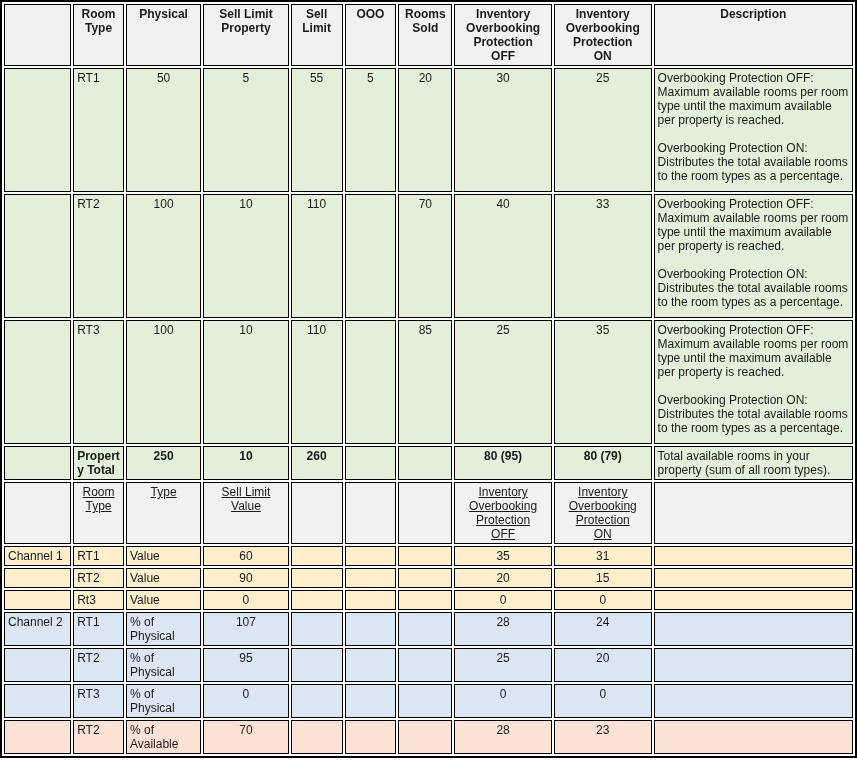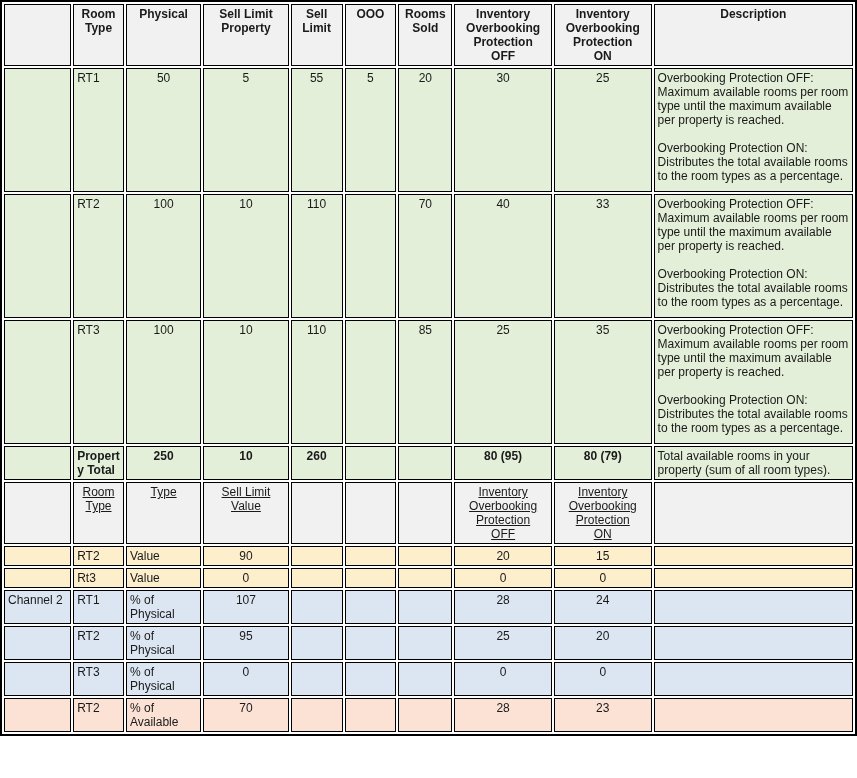--- a/index.html
+++ b/index.html
@@ -225,20 +225,32 @@
       <td class="subhdr">
         <span class="u">Inventory</span><br>
         <span class="u">Overbooking</span><br>
         <span class="u">Protection</span><br>
         <span class="u">ON</span>
       </td>
       <td class="subhdr"></td>
     </tr>
 
     <tr style="height:18px;">
+      <td class="cream lbl">Channel 1</td>
+      <td class="cream lbl">RT1</td>
+      <td class="cream lbl">Value</td>
+      <td class="cream num">60</td>
+      <td class="cream"></td>
+      <td class="cream"></td>
+      <td class="cream"></td>
+      <td class="cream num">35</td>
+      <td class="cream num">31</td>
+      <td class="cream"></td>
+    </tr>
+    <tr style="height:18px;">
       <td class="cream lbl"></td>
       <td class="cream lbl">RT2</td>
       <td class="cream lbl">Value</td>
       <td class="cream num">90</td>
       <td class="cream"></td>
       <td class="cream"></td>
       <td class="cream"></td>
       <td class="cream num">20</td>
       <td class="cream num">15</td>
       <td class="cream"></td>

